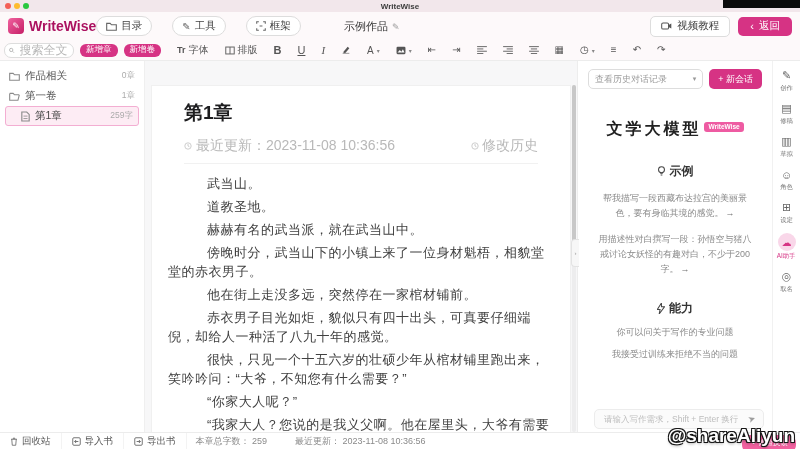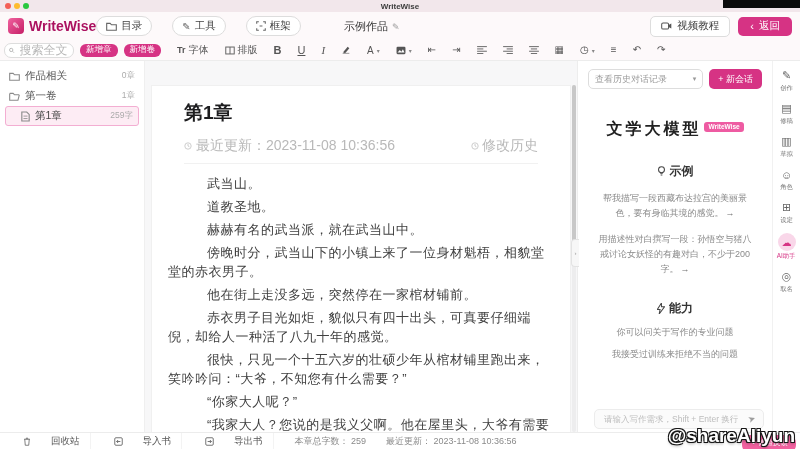--- a/index.html
+++ b/index.html
@@ -110,23 +110,23 @@
         align-items:center;padding-top:7px;}
   .ritem{display:flex;flex-direction:column;align-items:center;margin-bottom:8px;cursor:pointer;}
   .ricon{font-size:11px;color:#666;height:15px;display:flex;align-items:center;justify-content:center;}
   .rlabel{font-size:7.5px;color:#777;transform:scale(.85);white-space:nowrap;}
   .ritem.active .ricon{background:#f9d7e9;color:#d63384;width:18px;height:18px;border-radius:50%;font-size:10px;}
   .ritem.active .rlabel{color:#d63384;}
 
   
   .bottombar{position:absolute;top:432px;left:0;width:800px;height:17px;background:#fff;
              border-top:1px solid #ececec;display:flex;align-items:center;box-sizing:border-box;z-index:5;}
-  .bbtn{display:flex;align-items:center;gap:20px;padding:0 10px;height:100%;font-size:9.5px;color:#555;
-        border-right:1px solid #f3f3f3;cursor:pointer;margin-left:13px;}
-  .stats{margin-left:21px;display:flex;gap:20px;font-size:9px;color:#8a8a8a;}
+  .bbtn{display:flex;align-items:center;gap:4px;padding:0 10px;height:100%;font-size:9.5px;color:#555;
+        border-right:1px solid #f3f3f3;cursor:pointer;}
+  .stats{margin-left:9px;display:flex;gap:28px;font-size:9px;color:#8a8a8a;}
 
   
   .watermark{position:absolute;right:5px;bottom:2px;font-size:19px;font-weight:bold;color:#fff;z-index:12;
              text-shadow:-1px -1px 0 #161616,1px -1px 0 #161616,-1px 1px 0 #161616,1px 1px 0 #161616,0 2px 3px rgba(0,0,0,.35);}
   .feedback{position:absolute;right:4px;bottom:-4px;background:#f0619f;color:#fff;font-size:7.5px;
             padding:3px 8px 5px;border-radius:8px;z-index:10;display:flex;align-items:center;gap:3px;cursor:pointer;}
 </style>
 </head>
 <body>
 

